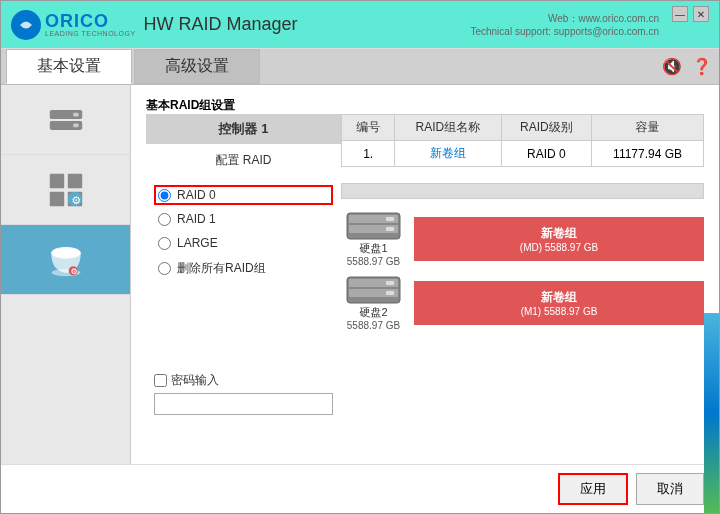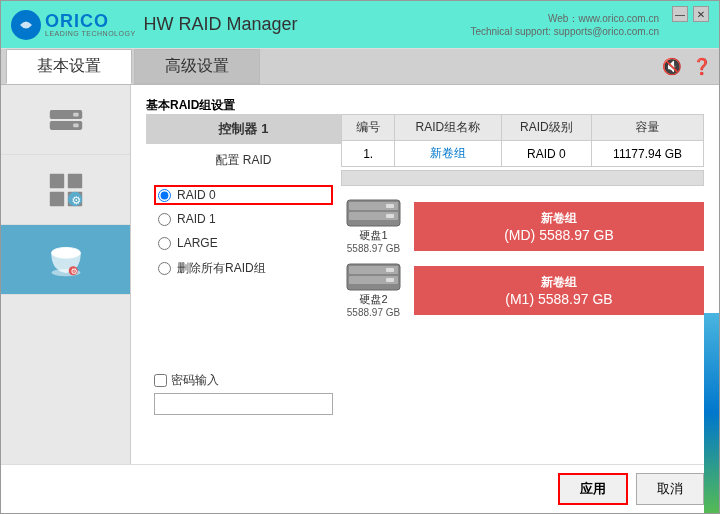--- a/index.html
+++ b/index.html
@@ -266,21 +266,21 @@
 
     
     .right-panel {
       flex: 1;
     }
 
     
     .raid-table {
       width: 100%;
       border-collapse: collapse;
-      margin-bottom: 3px;
+      margin-bottom: 16px;
     }
     .raid-table th {
       background: #e8e8e8;
       border: 1px solid #ccc;
       padding: 4px 8px;
       font-size: 12px;
       font-weight: normal;
       color: #333;
       text-align: center;
     }
@@ -346,21 +346,21 @@
       display: flex;
       flex-direction: column;
       align-items: center;
       justify-content: center;
     }
     .disk-assignment .group-name {
       font-size: 12px;
       font-weight: bold;
     }
     .disk-assignment .slot-info {
-      font-size: 14px;
+      font-size: 10px;
     }
 
     
     .bottom-area {
       display: flex;
       justify-content: flex-end;
       padding: 8px 15px;
       gap: 8px;
       background: white;
       border-top: 1px solid #ddd;
@@ -368,21 +368,21 @@
     .btn {
       padding: 5px 20px;
       font-size: 13px;
       cursor: pointer;
       border: 1px solid #aaa;
       background: #f0f0f0;
     }
     .btn-apply {
       border: 2px solid red;
       background: #f0f0f0;
-      font-weight: bold;
+      font-weight: normal;
     }
     .btn-cancel {
       background: #f0f0f0;
     }
 
     
     .right-edge {
       position: absolute;
       right: 0;
       bottom: 0;

